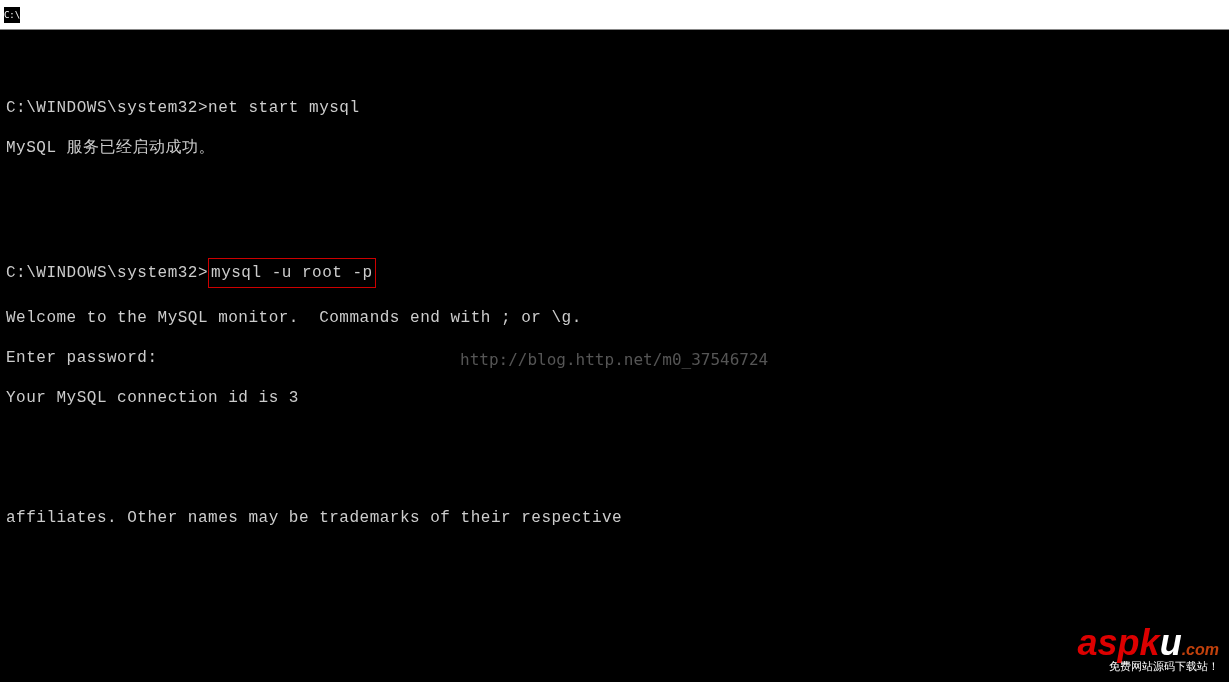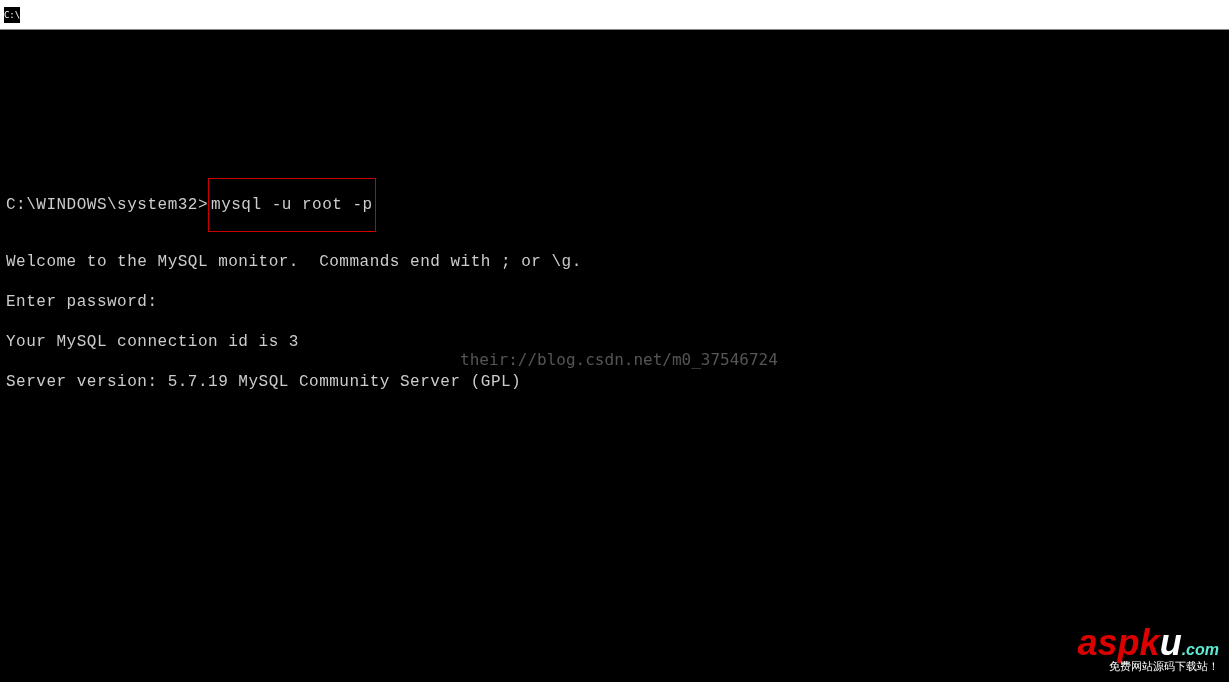--- a/index.html
+++ b/index.html
@@ -38,21 +38,21 @@
     }
     .terminal {
       padding: 8px 6px;
       line-height: 20px;
       white-space: pre;
       letter-spacing: 0.5px;
     }
     .line { display: block; min-height: 20px; }
     .box-red {
       border: 1px solid #c00;
-      padding: 16px 2px;
+      padding: 4px 2px;
       display: inline-block;
     }
     .watermark {
       position: absolute;
       color: #555;
       font-family: 'Consolas', monospace;
       font-size: 16px;
       pointer-events: none;
     }
     .logo-aspku {
@@ -63,62 +63,64 @@
       text-align: right;
     }
     .logo-main {
       font-size: 36px;
       font-style: italic;
       font-weight: bold;
       color: #d00;
       line-height: 1;
     }
     .logo-main .u { color: #fff; }
-    .logo-com { color: #5eead4; font-size: 16px; font-style: italic; }
+    .logo-com { color: #c2410c; font-size: 16px; font-style: italic; }
     .logo-sub {
       font-size: 11px;
       color: #fff;
       font-family: Liberation Serif, serif;
       margin-top: -2px;
     }
   </style>
 </head>
 <body>
 
 <div class="titlebar">
   <div class="titlebar-icon">C:\</div>
 </div>
 
 <div class="terminal">
 <span class="line"></span>
+<span class="line"><span>C:\WINDOWS\system32&gt;</span><span>net start mysql</span></span>
+<span class="line">MySQL 服务已经启动成功。</span>
 <span class="line"></span>
 <span class="line"></span>
 <span class="line"><span>C:\WINDOWS\system32&gt;</span><span class="box-red">mysql -u root -p</span></span>
 <span class="line">Welcome to the MySQL monitor.  Commands end with ; or \g.</span>
 <span class="line">Enter password:</span>
 <span class="line">Your MySQL connection id is 3</span>
-<span class="line">Server version: 5.7.19 MySQL Community Server (GPL)</span>
 <span class="line"></span>
 <span class="line"></span>
+<span class="line">affiliates. Other names may be trademarks of their respective</span>
 
 
 
 
 
 
 
 
 
 
 
 
 
 
 </div>
 
-<div class="watermark" style="top: 350px; left: 460px;">their://blog.csdn.net/m0_37546724</div>
+<div class="watermark" style="top: 350px; left: 460px;">http://blog.http.net/m0_37546724</div>
 
 <div class="logo-aspku">
   <div class="logo-main">
     <span>asp</span><span>k</span><span class="u">u</span><span class="logo-com"><span>.</span><span>com</span></span>
   </div>
   <div class="logo-sub">免费网站源码下载站！</div>
 </div>
 
 </body></html>

